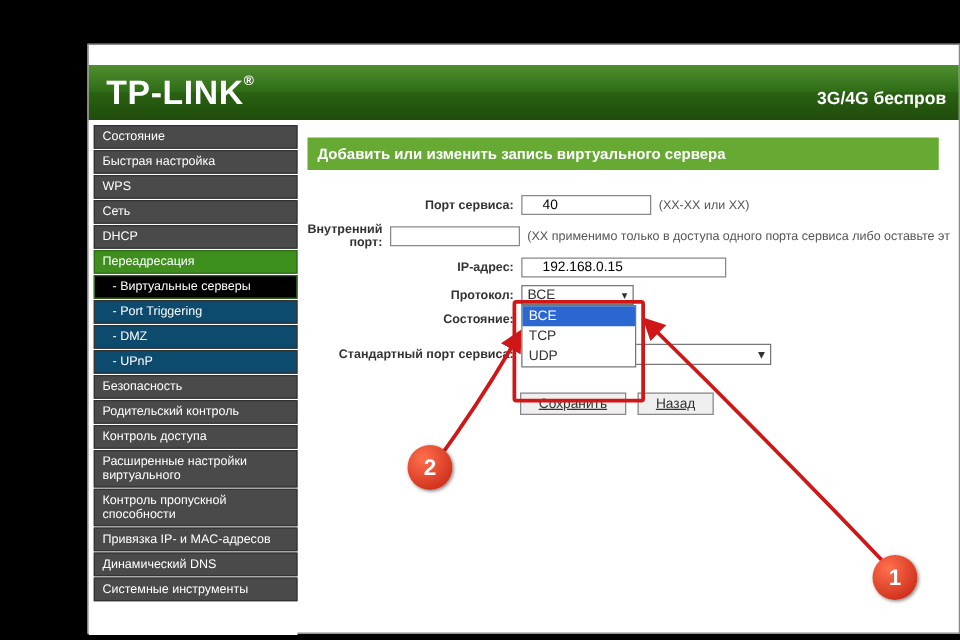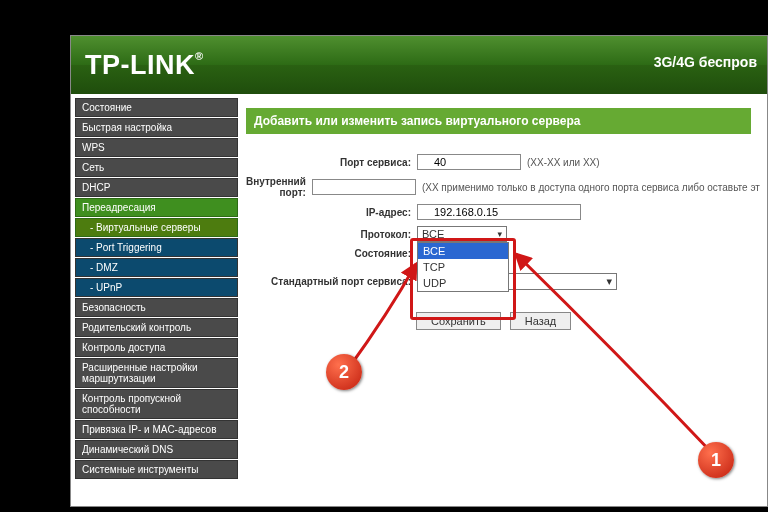--- a/index.html
+++ b/index.html
@@ -1,43 +1,43 @@
 <!DOCTYPE html>
 <html><head>
 <meta charset="utf-8">
 <style>
   html,body{margin:0;padding:0;font-family:Arial,Verdana,sans-serif;}
   body{background:#000;width:768px;height:512px;overflow:hidden;position:relative;}
   #shell{position:absolute;left:70px;top:35px;right:0;bottom:5px;background:#fff;border:1px solid #888;}
-  #banner{height:58px;background:linear-gradient(#4f8f2f,#2d6b15 50%,#2a6112 50%,#1f4d0c);color:#fff;position:relative;}
+  #banner{height:44px;background:linear-gradient(#4f8f2f,#2d6b15 50%,#2a6112 50%,#1f4d0c);color:#fff;position:relative;margin-top:16px;}
   #banner-inner{display:flex;align-items:center;height:100%;padding:0 14px;}
   #logo{font-size:27px;font-weight:bold;letter-spacing:0.5px;font-family:Arial,sans-serif;}
   #logo .reg{font-size:11px;vertical-align:top;}
   #banner-right{position:absolute;right:10px;top:18px;font-size:14px;font-weight:bold;}
   #main{display:flex;height:calc(100% - 58px);}
   #sidebar{width:163px;background:#fff;padding:4px 0 0 4px;}
   .nav{display:block;color:#fff;font-size:10px;padding:3px 6px;margin:0 0 1px 0;background:#4a4a4a;border:1px solid #333;text-decoration:none;}
   .nav.sel{background:#3f8f1f;border-color:#2d6b15;}
   .nav.sub{padding-left:14px;background:#0c4a6e;}
-  .nav.sub.sel{background:#4d7c0f;color:#fff;}
+  .nav.sub.sel{background:#000000;color:#fff;}
   #content{flex:1;padding:14px 8px 8px 8px;font-size:11px;color:#333;position:relative;overflow:hidden;}
   #page-title{background:#66aa33;color:#fff;font-weight:bold;font-size:12px;padding:6px 8px;margin:0 8px 20px 0;}
   .row{display:flex;align-items:center;margin:0 0 6px 0;}
   .lbl{width:165px;text-align:right;padding-right:6px;font-weight:bold;font-size:10px;}
   .fld input[type=text]{font-size:11px;padding:1px 16px;border:1px solid #888;}
   .hint{font-size:10px;color:#555;margin-left:6px;white-space:nowrap;}
   .sel-box{position:relative;width:90px;}
   .sel-head{border:1px solid #777;padding:1px 4px;font-size:11px;background:#fff;display:flex;justify-content:space-between;align-items:center;}
   .sel-head .caret{font-size:9px;}
   .drop{position:absolute;top:100%;left:0;width:100%;border:1px solid #777;background:#fff;z-index:5;}
   .drop div{padding:2px 5px;font-size:11px;}
   .drop div.hi{background:#2a67d1;color:#fff;}
   .std-sel{border:1px solid #777;padding:1px 4px;font-size:11px;background:#fff;width:190px;display:flex;justify-content:space-between;align-items:center;}
   .btns{margin:22px 0 0 170px;}
-  .btn{display:inline-block;border:1px solid #888;background:#efefef;font-size:11px;padding:2px 14px;margin-right:6px;cursor:pointer;}
+  .btn{display:inline-block;border:1px solid #888;background:#efefef;font-size:11px;padding:2px 14px;margin-right:6px;cursor:pointer;text-decoration:underline;}
   
   .red-box{position:absolute;border:3px solid #d01717;border-radius:3px;pointer-events:none;}
   .bubble{position:absolute;width:36px;height:36px;border-radius:50%;background:radial-gradient(circle at 35% 30%,#ff704d,#c11e0e);box-shadow:1px 1px 3px rgba(0,0,0,.5);color:#fff;font-weight:bold;font-size:18px;display:flex;align-items:center;justify-content:center;pointer-events:none;}
   svg.arrow{position:absolute;pointer-events:none;}
 </style>
 </head>
 <body>
 
 <div id="shell">
   <div id="banner">
@@ -54,21 +54,21 @@
         <a class="nav">Сеть</a>
         <a class="nav">DHCP</a>
         <a class="nav sel">Переадресация</a>
         <a class="nav sub sel">- Виртуальные серверы</a>
         <a class="nav sub">- Port Triggering</a>
         <a class="nav sub">- DMZ</a>
         <a class="nav sub">- UPnP</a>
         <a class="nav">Безопасность</a>
         <a class="nav">Родительский контроль</a>
         <a class="nav">Контроль доступа</a>
-        <a class="nav">Расширенные настройки маршрутизации</a>
+        <a class="nav">Расширенные настройки виртуального</a>
         <a class="nav">Контроль пропускной способности</a>
         <a class="nav">Привязка IP- и MAC-адресов</a>
         <a class="nav">Динамический DNS</a>
         <a class="nav">Системные инструменты</a>
       </div>
     <div id="content">
       <div id="page-title">Добавить или изменить запись виртуального сервера</div>
 
       <div class="row">
         <div class="lbl">Порт сервиса:</div>

